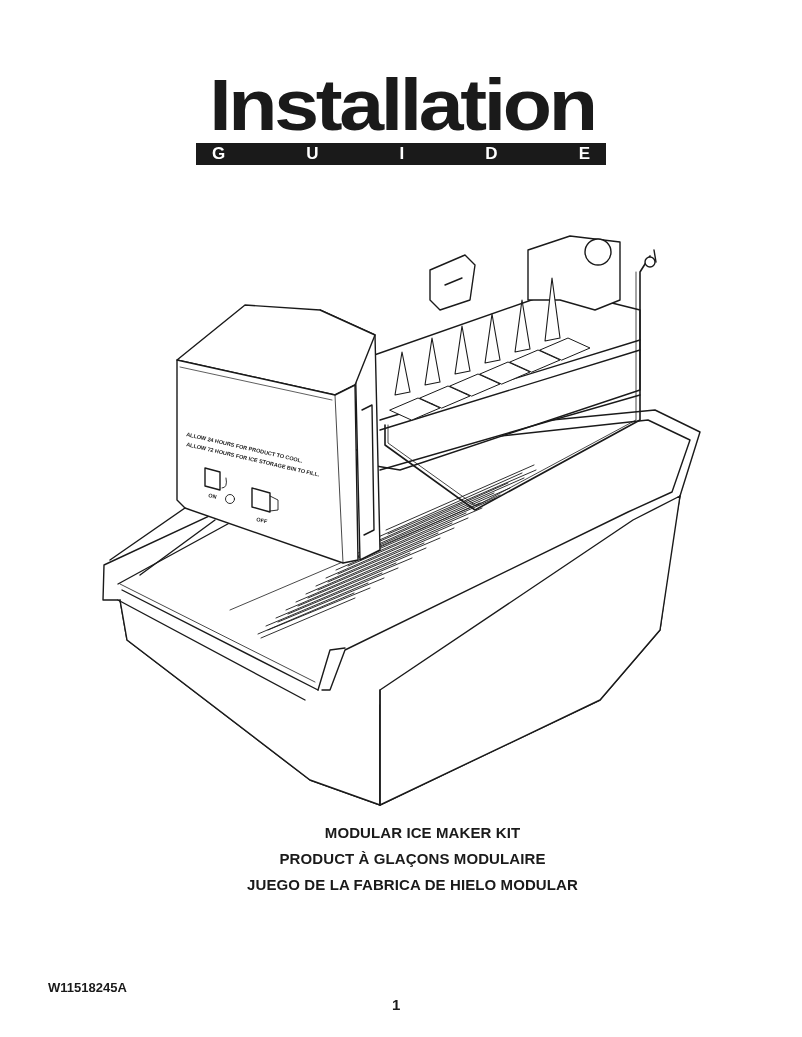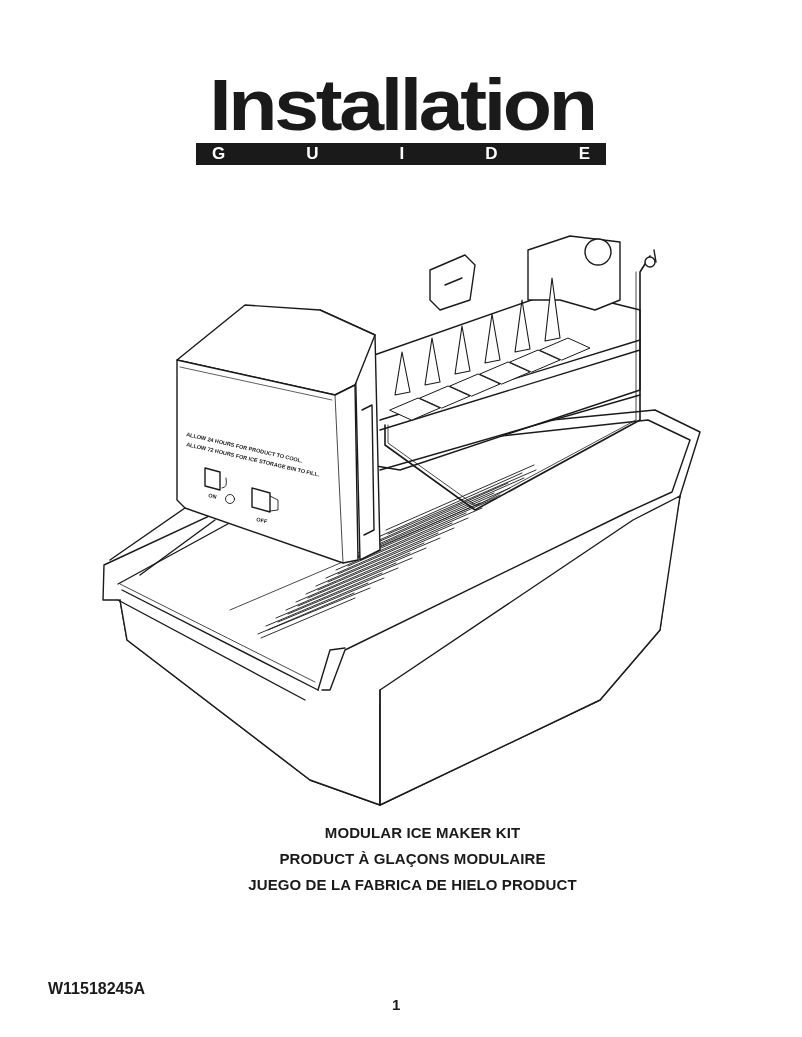--- a/index.html
+++ b/index.html
@@ -10,21 +10,21 @@
                 line-height: 66px; letter-spacing: -3px; color: #1a1a1a; text-align: center;
                 transform: scaleX(1.12); transform-origin: center; }
   .guide-bar { position: absolute; left: 196px; top: 143px; width: 410px; height: 22px;
                background: #1a1a1a; display: flex; justify-content: space-between;
                align-items: center; padding: 0 16px; box-sizing: border-box; }
   .guide-bar span { color: #ffffff; font-weight: 900; font-size: 17px; line-height: 22px; }
   .illustration { position: absolute; left: 95px; top: 228px; width: 620px; height: 580px; }
   .titles { position: absolute; left: 0; top: 820px; width: 802px; text-align: center; }
   .titles div { font-weight: bold; font-size: 15px; line-height: 26px; letter-spacing: 0.1px; margin-left: 23px; }
   .t1 { padding-left: 20px; }
-  .part-number { position: absolute; left: 48px; top: 980px; font-weight: bold; font-size: 16px; }
+  .part-number { position: absolute; left: 48px; top: 980px; font-weight: bold; font-size: 13px; }
   .page-number { position: absolute; left: 392px; top: 996px; font-weight: bold; font-size: 15px; }
   .panel-text { font-family: "Liberation Sans", sans-serif; font-weight: bold; font-size: 5.5px; fill: #1a1a1a; }
 </style>
 </head>
 <body>
 
 <div class="title-word">Installation</div>
 
 <div class="guide-bar">
   <span>G</span>
@@ -146,17 +146,17 @@
 
   <text class="panel-text" x="186" y="436" transform="rotate(13 186 436)" stroke="none">ALLOW 24 HOURS FOR PRODUCT TO COOL.</text>
   <text class="panel-text" x="186" y="446" transform="rotate(13 186 446)" stroke="none">ALLOW 72 HOURS FOR ICE STORAGE BIN TO FILL.</text>
   <text class="panel-text" x="208" y="497" transform="rotate(13 208 497)" stroke="none">ON</text>
   <text class="panel-text" x="256" y="521" transform="rotate(13 256 521)" stroke="none">OFF</text>
 </svg>
 
 <div class="titles">
   <div class="t1">MODULAR ICE MAKER KIT</div>
   <div>PRODUCT À GLAÇONS MODULAIRE</div>
-  <div>JUEGO DE LA FABRICA DE HIELO PRODUCT</div>
+  <div>JUEGO DE LA FABRICA DE HIELO MODULAR</div>
 </div>
 
 <div class="part-number">W11518245A</div>
 <div class="page-number">1</div>
 
 </body></html>

